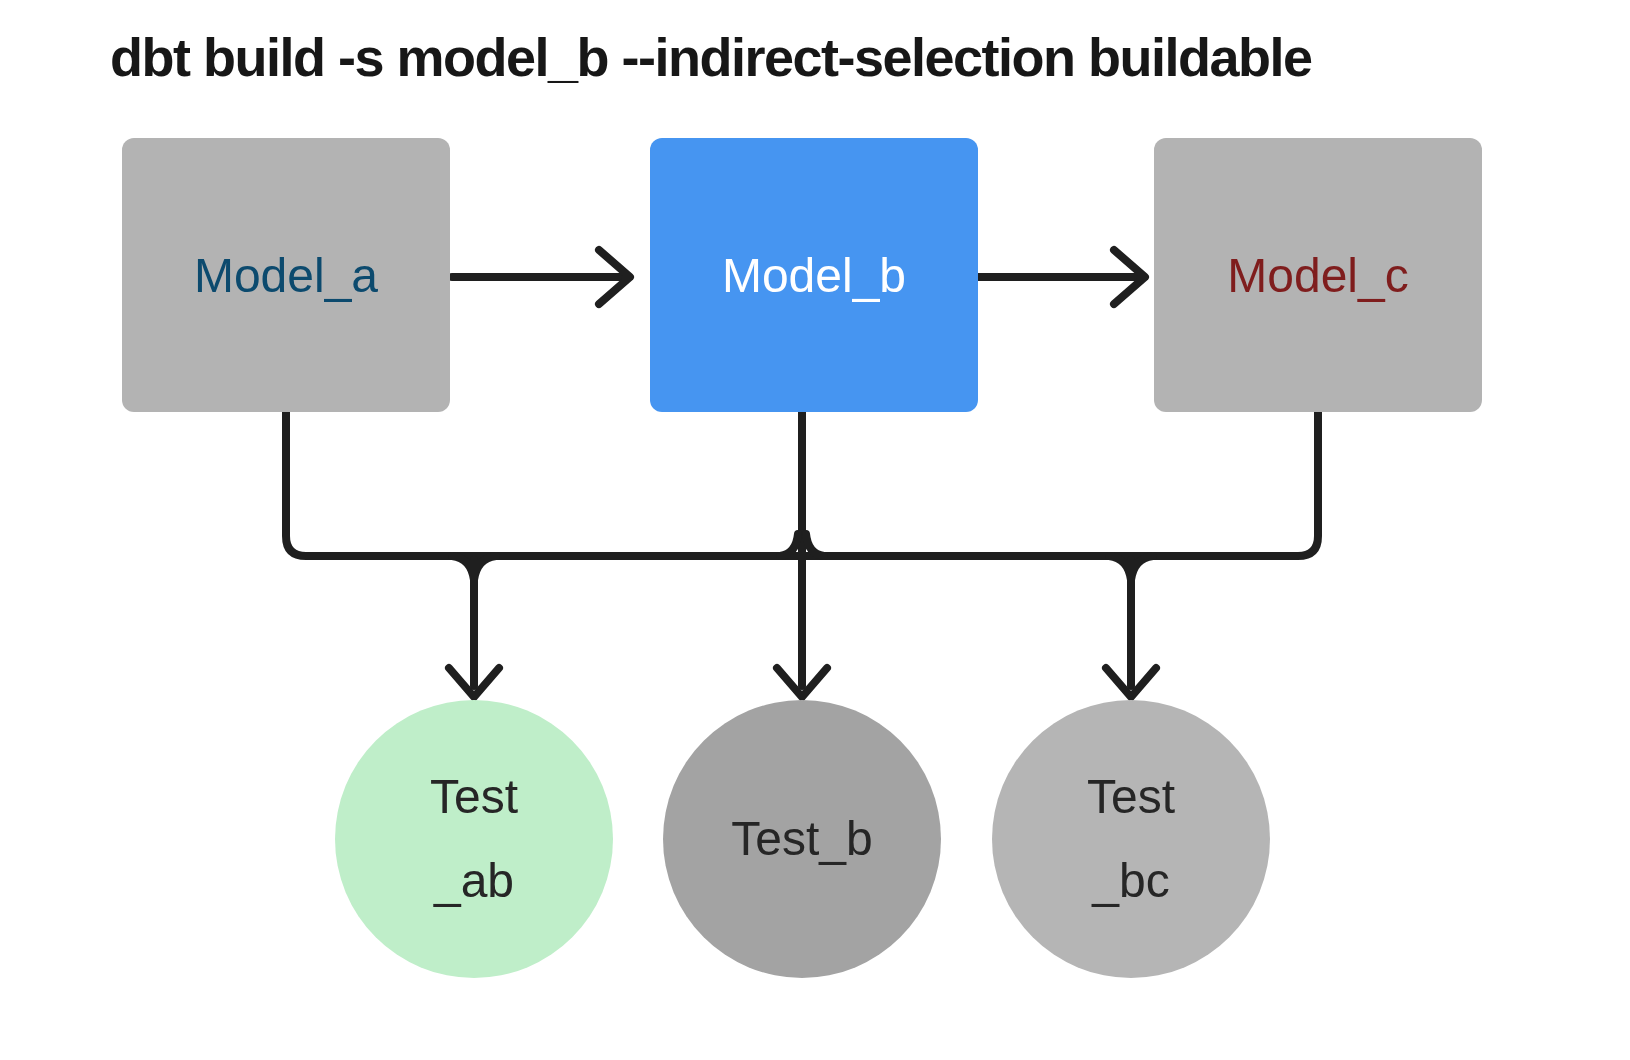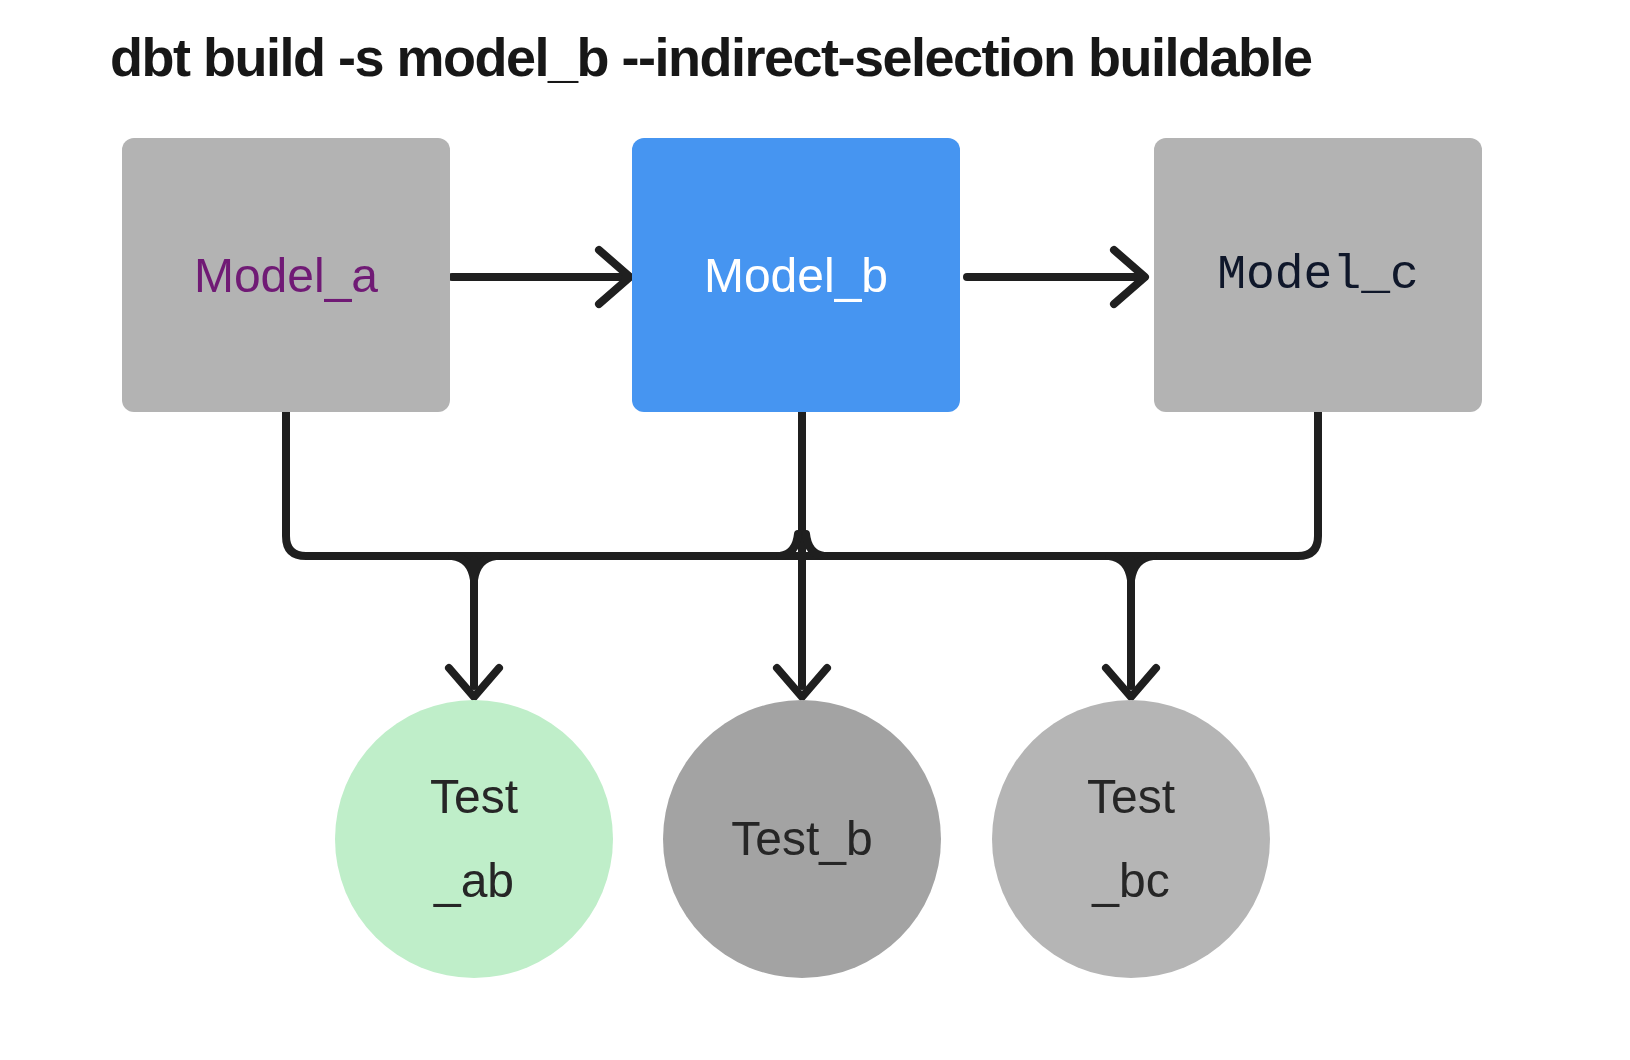--- a/index.html
+++ b/index.html
@@ -44,21 +44,21 @@
     width: 328px;
     height: 274px;
     border-radius: 12px;
     display: flex;
     align-items: center;
     justify-content: center;
     font-size: 48px;
     font-weight: 500;
   }
   .model-a { left: 122px; }
-  .model-b { left: 632px; }
+  .model-b { left: 650px; }
   .model-c { left: 1154px; }
 
   .test-node {
     position: absolute;
     top: 700px;
     width: 278px;
     height: 278px;
     border-radius: 50%;
     display: flex;
     flex-direction: column;
@@ -98,29 +98,29 @@
       <path d="M 802 412 V 686"></path>
       <path d="M 780 556 Q 796 554 798 534 M 824 556 Q 808 554 806 534"></path>
       <path d="M 777 668 L 802 697 L 827 668"></path>
 
       <path d="M 1109 556 Q 1128 558 1131 580 M 1153 556 Q 1134 558 1131 580"></path>
       <path d="M 1131 560 V 686"></path>
       <path d="M 1106 668 L 1131 697 L 1156 668"></path>
     </g>
   </svg>
 
-  <div class="model-node model-a" style="background-color: rgb(179, 179, 179); color: #701a75; align-items: center;">
+  <div class="model-node model-a" style="background-color: rgb(179, 179, 179); color: #0c4a6e; align-items: center;">
     <span>Model_a</span>
   </div>
 
   <div class="model-node model-b" style="background-color: rgb(70, 149, 241); color: rgb(255, 255, 255);">
     <span>Model_b</span>
   </div>
 
-  <div class="model-node model-c" style="background-color: rgb(179, 179, 179); color: #0f172a; font-family: Liberation Mono, monospace;">
+  <div class="model-node model-c" style="background-color: rgb(179, 179, 179); color: #7f1d1d;">
     <span>Model_c</span>
   </div>
 
   <div class="test-node test-ab" style="background-color: rgb(191, 238, 201); color: rgb(38, 38, 38);">
     <span>Test</span>
     <span>_ab</span>
   </div>
 
   <div class="test-node test-b" style="background-color: #a3a3a3; color: rgb(38, 38, 38);">
     <span>Test_b</span>

